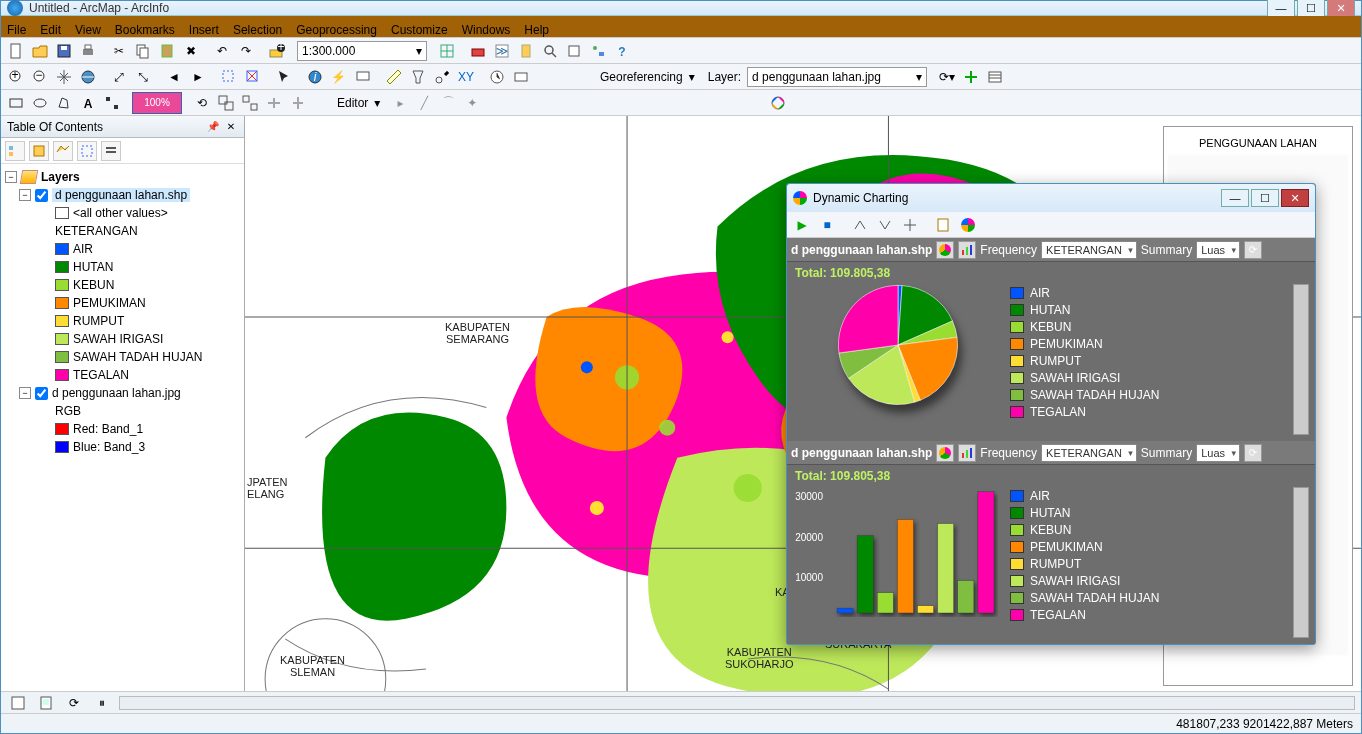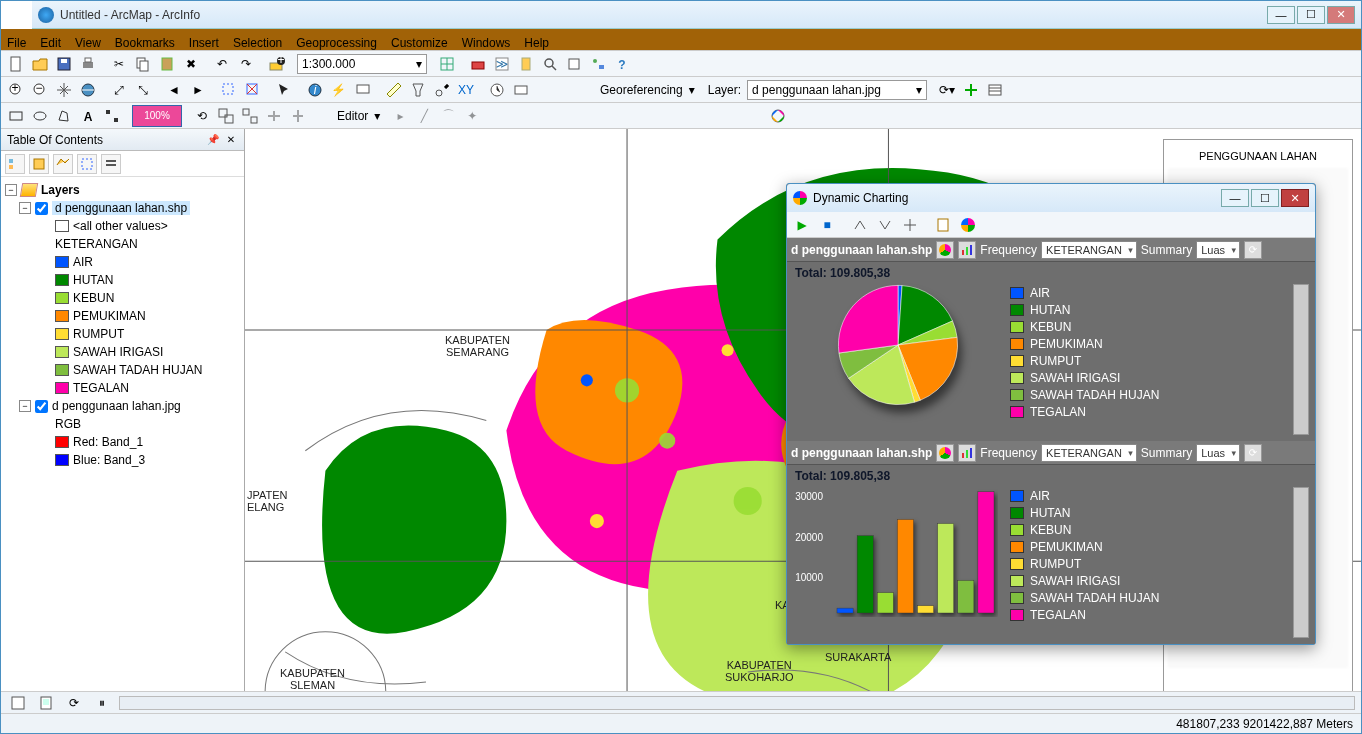--- a/index.html
+++ b/index.html
@@ -1,18 +1,18 @@
 <!DOCTYPE html>
 <html><head>
 <meta charset="utf-8">
 <style>
 * { box-sizing: border-box; margin: 0; padding: 0; font-family: "Segoe UI", Tahoma, sans-serif; font-size: 12px; }
 body { background: #e8e8e8; width: 1362px; height: 734px; overflow: hidden; position: relative; }
 .window-frame { position: absolute; inset: 0; border: 1px solid #4a90c2; background: #fff; display: flex; flex-direction: column; }
-.titlebar { height: 28px; background: linear-gradient(#eaf4fc,#d6e8f8); display: flex; align-items: center; padding: 0 6px; border-bottom: 1px solid #9cc; margin-left: 31px; }
+.titlebar { height: 15px; background: linear-gradient(#eaf4fc,#d6e8f8); display: flex; align-items: center; padding: 0 6px; border-bottom: 1px solid #9cc; }
 .titlebar .app-icon { width: 16px; height: 16px; background: radial-gradient(circle,#3fa9f5,#1a5f9e); border-radius: 50%; margin-right: 6px; }
 .titlebar .title { flex: 1; color: #333; }
 .win-controls { display: flex; gap: 2px; }
 .win-btn { width: 28px; height: 18px; border: 1px solid #7aa; background: #e6f3fb; display: flex; align-items: center; justify-content: center; font-size: 11px; cursor: pointer; }
 .win-btn.close { background: #d47a7a; color: #fff; }
 .menubar { height: 22px; background: #a16207; display: flex; align-items: flex-end; padding: 0 6px; gap: 14px; border-bottom: 1px solid #ccc; }
 .menubar span { cursor: pointer; }
 .toolbar-row { height: 26px; background: #f2f6fa; display: flex; align-items: center; padding: 0 4px; gap: 2px; border-bottom: 1px solid #ccc; }
 .tool-btn { width: 22px; height: 22px; border: 1px solid transparent; display: flex; align-items: center; justify-content: center; cursor: pointer; }
 .tool-sep { width: 5px; }
@@ -48,21 +48,21 @@
 .chart-title .t { flex:1; }
 .cw-btn { width: 28px; height: 18px; border: 1px solid #7aa; background: #e6f3fb; display: flex; align-items: center; justify-content: center; font-size: 11px; cursor: pointer; margin-left:2px; }
 .cw-btn.close { background: #c04040; color:#fff; border-color:#802020; }
 .chart-tool-row { height: 26px; background: #f2f6fa; border-bottom:1px solid #ccc; display:flex; align-items:center; padding:0 4px; gap:3px; }
 .chart-body { flex:1; display:flex; flex-direction:column; overflow:hidden; background:#6e6e6e; }
 .chart-cfg { height: 24px; background: #7a7a7a; display: flex; align-items: center; gap: 4px; padding: 0 4px; color: #fff; font-size: 11px; border-bottom:1px solid #555; }
 .chart-cfg .lyrname { font-weight:bold; }
 .mini-combo { height:18px; background:#fff; color:#333; border:1px solid #888; padding:0 14px 0 4px; position:relative; font-size:11px; display:flex; align-items:center; }
 .mini-combo:after { content:"▾"; position:absolute; right:3px; font-size:9px; color:#555; }
 .wand-btn { width:18px; height:18px; background:#ddd; border:1px solid #999; display:flex; align-items:center; justify-content:center; font-size:10px; cursor:pointer; }
-.total-label { color:#0f172a; font-size:12px; font-weight:bold; padding:4px 8px; }
+.total-label { color:#bef264; font-size:12px; font-weight:bold; padding:4px 8px; }
 .chart-area { flex:1; display:flex; gap:6px; padding:0 6px 6px 6px; }
 .chart-draw { width:205px; position:relative; }
 .chart-legend { flex:1; background:#6e6e6e; position:relative; }
 .chart-legend-scroll { position:absolute; right:0; top:0; bottom:0; width:16px; background:#ccc; border:1px solid #999; }
 .clegend-row { display:flex; align-items:center; gap:6px; height:17px; color:#fff; font-size:11px; padding-left:6px; }
 .csw { width:14px; height:12px; border:1px solid #333; }
 .pie-svg { filter: drop-shadow(4px 8px 4px rgba(0,0,0,.5)); }
 .bar-axis-label { position:absolute; right:8px; font-size:10px; color:#fff; }
 </style>
 </head>

